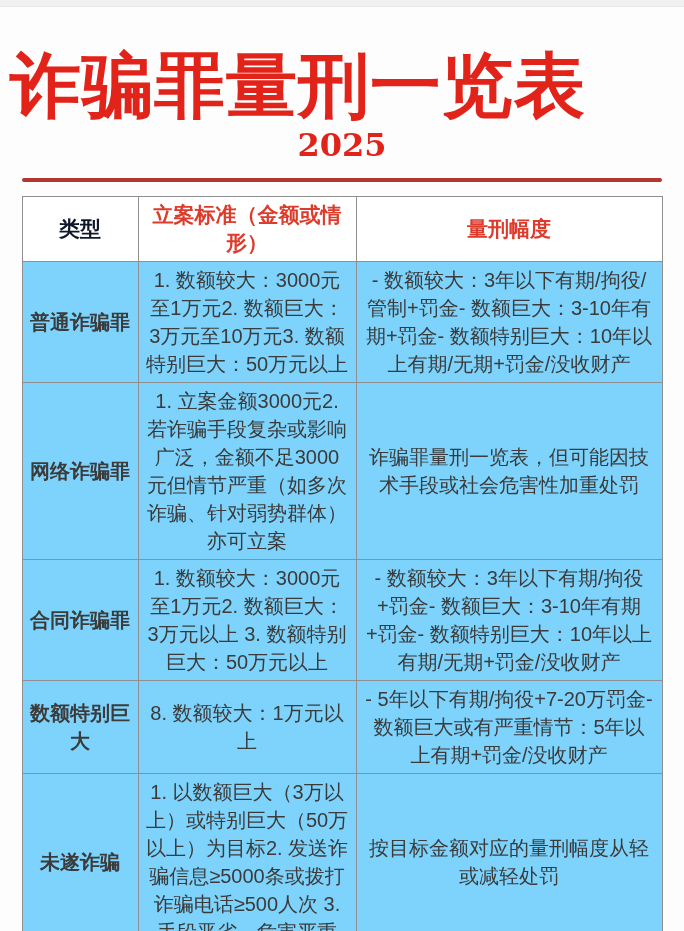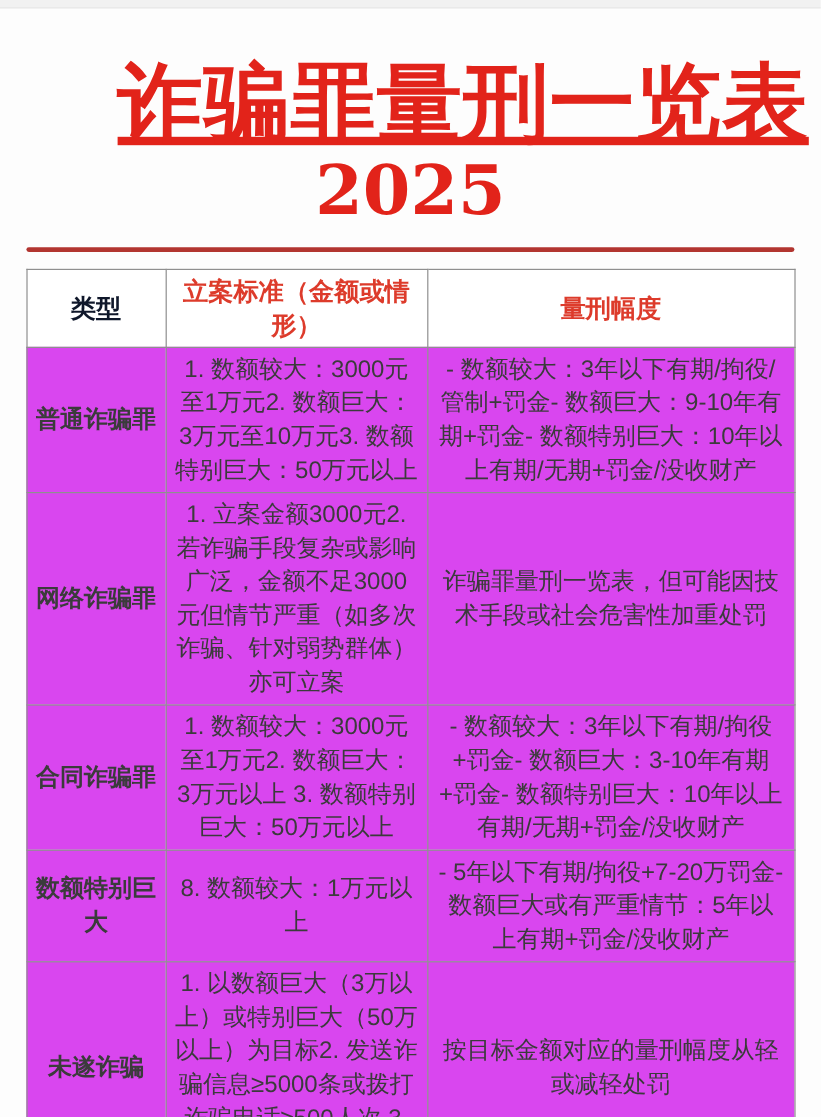--- a/index.html
+++ b/index.html
@@ -14,36 +14,35 @@
     overflow: hidden;
     font-family: "Liberation Sans", sans-serif;
   }
   .top-strip {
     height: 7px;
     background: #f1f1f1;
     border-bottom: 1px solid #e7e7e7;
   }
   .title {
     margin: 36px 10px 0;
-    text-align: right;
+    text-align: left;
     font-family: "DejaVu Serif", serif;
     font-weight: bold;
     font-size: 71px;
     line-height: 1.2;
     letter-spacing: 1px;
     color: #e2231a;
     white-space: nowrap;
-    text-decoration: underline;
   }
   .year {
     margin-top: 0px;
     text-align: center;
     font-family: "DejaVu Serif", serif;
     font-weight: bold;
-    font-size: 57px;
+    font-size: 32px;
     line-height: 1.1;
     color: #e2231a;
   }
   .red-rule {
     border: none;
     width: 640px;
     height: 4px;
     margin: 15px auto 0;
     background: #b23530;
     border-radius: 2px;
@@ -69,21 +68,21 @@
     font-size: 21px;
     font-weight: bold;
     color: #0f172a;
     background: #fff;
   }
   table.sentencing th.red { color: #dd3b2b; }
   table.sentencing td {
     font-size: 20px;
     line-height: 28px;
     color: #3b3b3b;
-    background: #d946ef;
+    background: #7dd3fc;
   }
   td.type-cell {
     color: #dd3b2b;
     font-weight: bold;
     font-size: 21px;
     line-height: 30px;
   }
   tr.r0 td { height: 114px; }
   tr.r1 td { height: 140px; text-align: center; }
   tr.r2 td { height: 118px; margin-top: 37px; }
@@ -110,21 +109,21 @@
       <tr>
         <th>类型</th>
         <th class="red">立案标准（金额或情形）</th>
         <th class="red">量刑幅度</th>
       </tr>
     </thead>
     <tbody>
       <tr class="r0">
         <td class="type-cell">普通诈骗罪</td>
         <td>1. 数额较大：3000元至1万元2. 数额巨大：3万元至10万元3. 数额特别巨大：50万元以上</td>
-        <td>- 数额较大：3年以下有期/拘役/管制+罚金- 数额巨大：9-10年有期+罚金- 数额特别巨大：10年以上有期/无期+罚金/没收财产</td>
+        <td>- 数额较大：3年以下有期/拘役/管制+罚金- 数额巨大：3-10年有期+罚金- 数额特别巨大：10年以上有期/无期+罚金/没收财产</td>
       </tr>
       <tr class="r1">
         <td class="type-cell">网络诈骗罪</td>
         <td>1. 立案金额3000元2. 若诈骗手段复杂或影响广泛，金额不足3000元但情节严重（如多次诈骗、针对弱势群体）亦可立案</td>
         <td>诈骗罪量刑一览表，但可能因技术手段或社会危害性加重处罚</td>
       </tr>
       <tr class="r2">
         <td class="type-cell">合同诈骗罪</td>
         <td>1. 数额较大：3000元至1万元2. 数额巨大：3万元以上 3. 数额特别巨大：50万元以上</td>
         <td>- 数额较大：3年以下有期/拘役+罚金- 数额巨大：3-10年有期+罚金- 数额特别巨大：10年以上有期/无期+罚金/没收财产</td>

